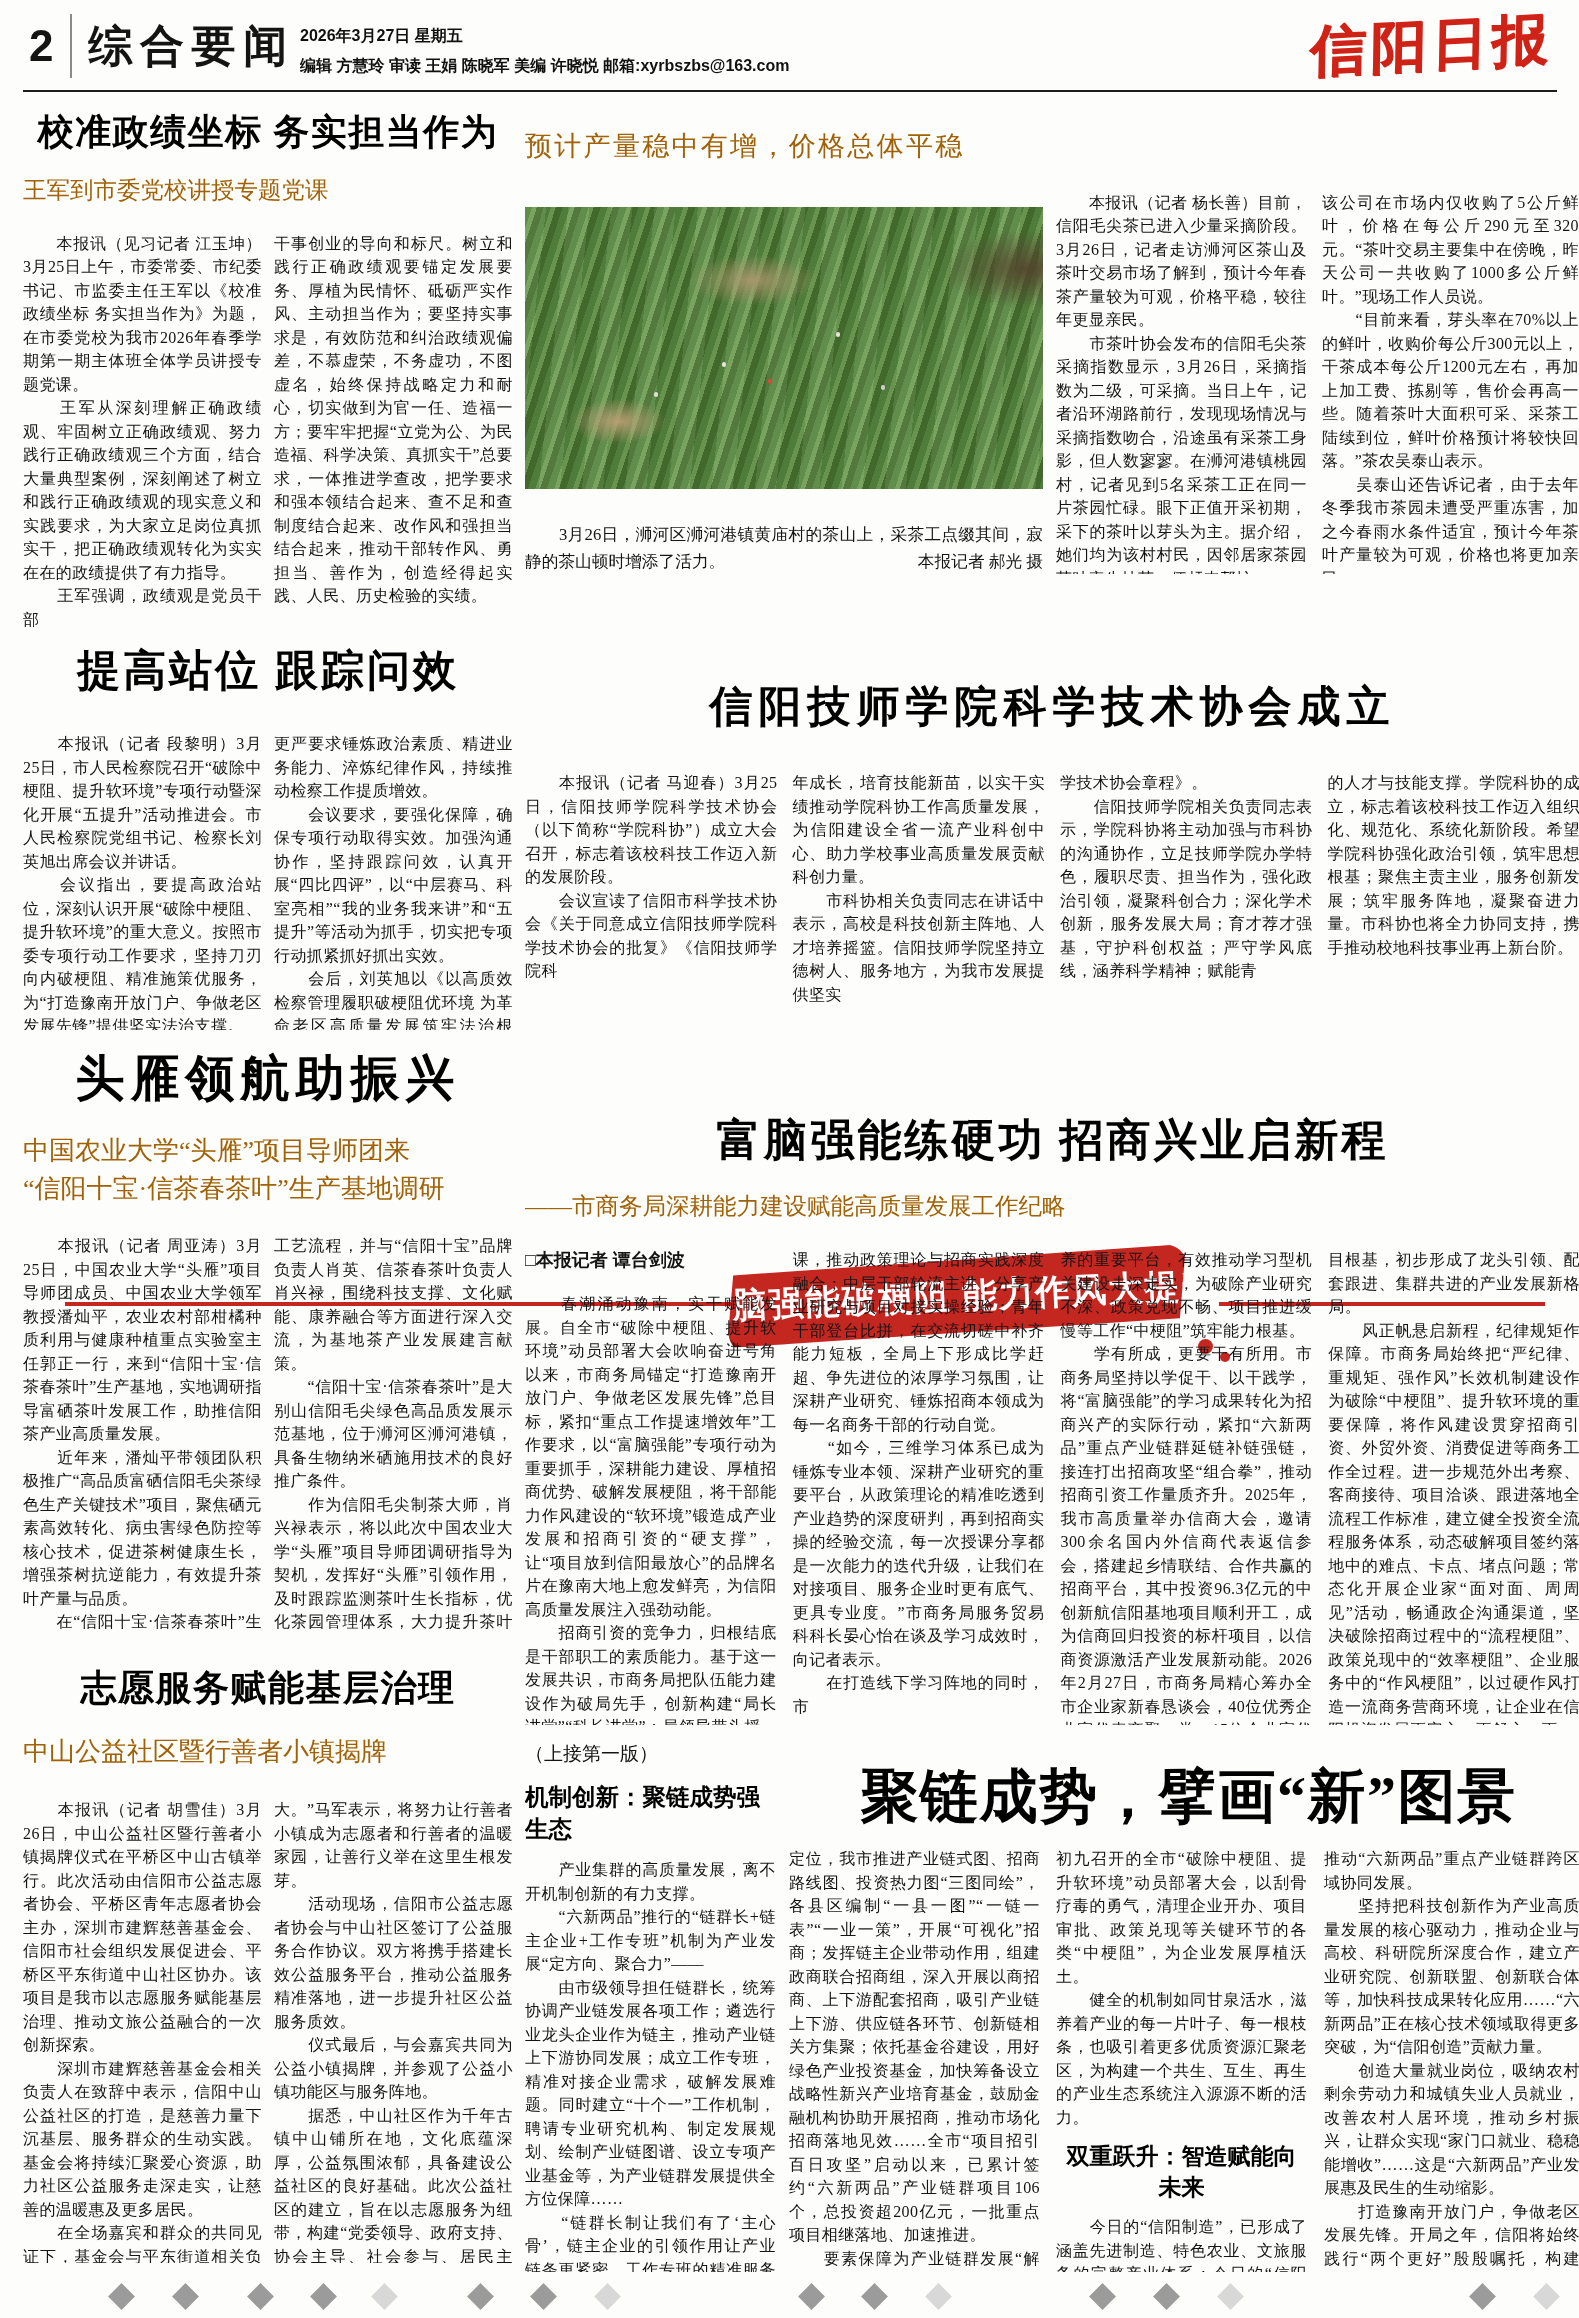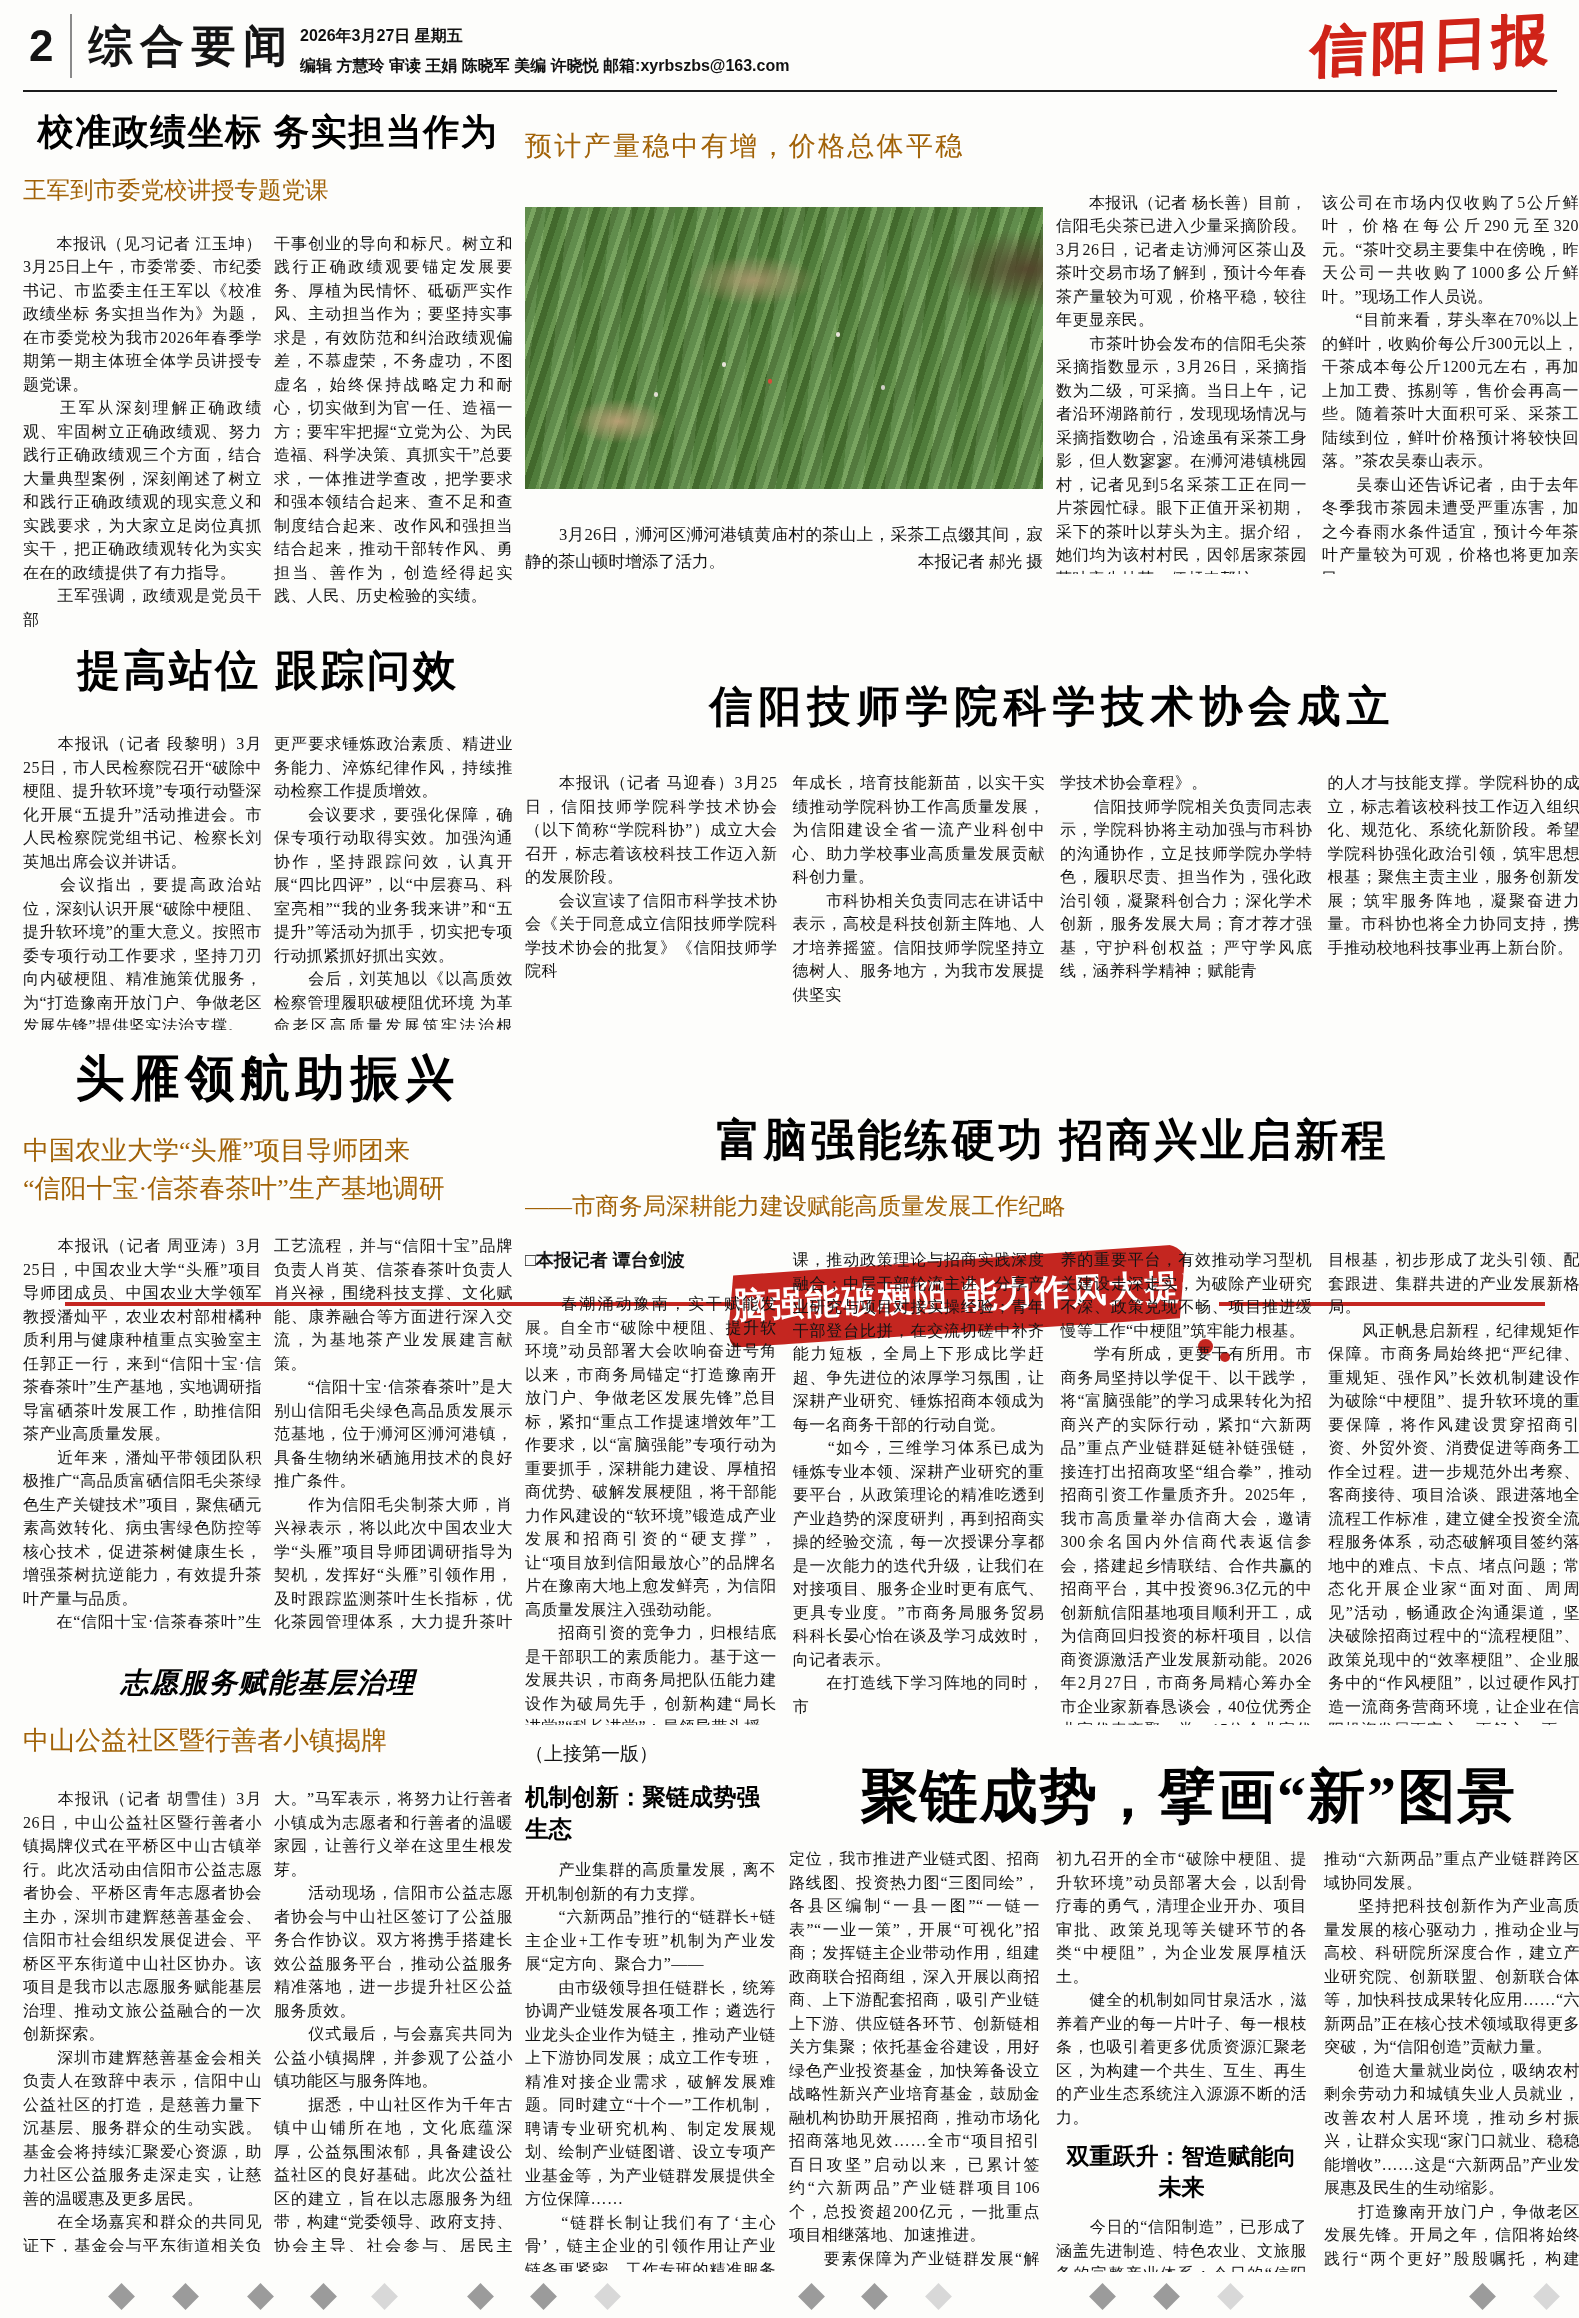--- a/index.html
+++ b/index.html
@@ -73,21 +73,21 @@
   .art-e .deck{font-size:26px;line-height:38px;margin-top:20px;}
   .art-e .cols{gap:12px;margin-top:26px;height:395px;}
   
   .art-f{position:absolute;left:525px;top:1087px;width:1055px;height:638px;overflow:hidden;}
   .art-f .headline{font-size:44px;letter-spacing:3px;margin-top:24px;}
   .art-f .deck{font-size:23.5px;margin-top:20px;}
   .art-f .cols{gap:16px;margin-top:26px;height:510px;}
   .byline{font-size:18px;font-weight:bold;margin:0 0 20px 0;font-family:"Liberation Sans","DejaVu Sans",sans-serif;}
   
   .art-g{position:absolute;left:23px;top:1664px;width:490px;height:606px;overflow:hidden;}
-  .art-g .headline{font-size:28px;letter-spacing:1.5px;font-style:italic;}
+  .art-g .headline{font-size:36px;letter-spacing:1.5px;}
   .art-g .deck{font-size:26px;margin-top:21px;}
   .art-g .cols{gap:12px;margin-top:29px;height:465px;}
   
   .art-h{position:absolute;left:525px;top:1735px;width:1055px;height:543px;overflow:hidden;}
   .h-col1{position:absolute;left:0;top:6px;width:251px;height:531px;overflow:hidden;}
   .h-continued{font-size:19px;margin:0 0 13.7px 0;}
   .h-sub1{font-size:23.5px;margin:0 0 13.7px 0;}
   .h-headline{position:absolute;left:273px;top:23px;width:781px;text-align:center;
               font-weight:900;font-size:58px;letter-spacing:1.5px;color:#000;white-space:nowrap;}
   .h-col2{position:absolute;left:264px;top:112px;width:251px;height:425px;overflow:hidden;}

